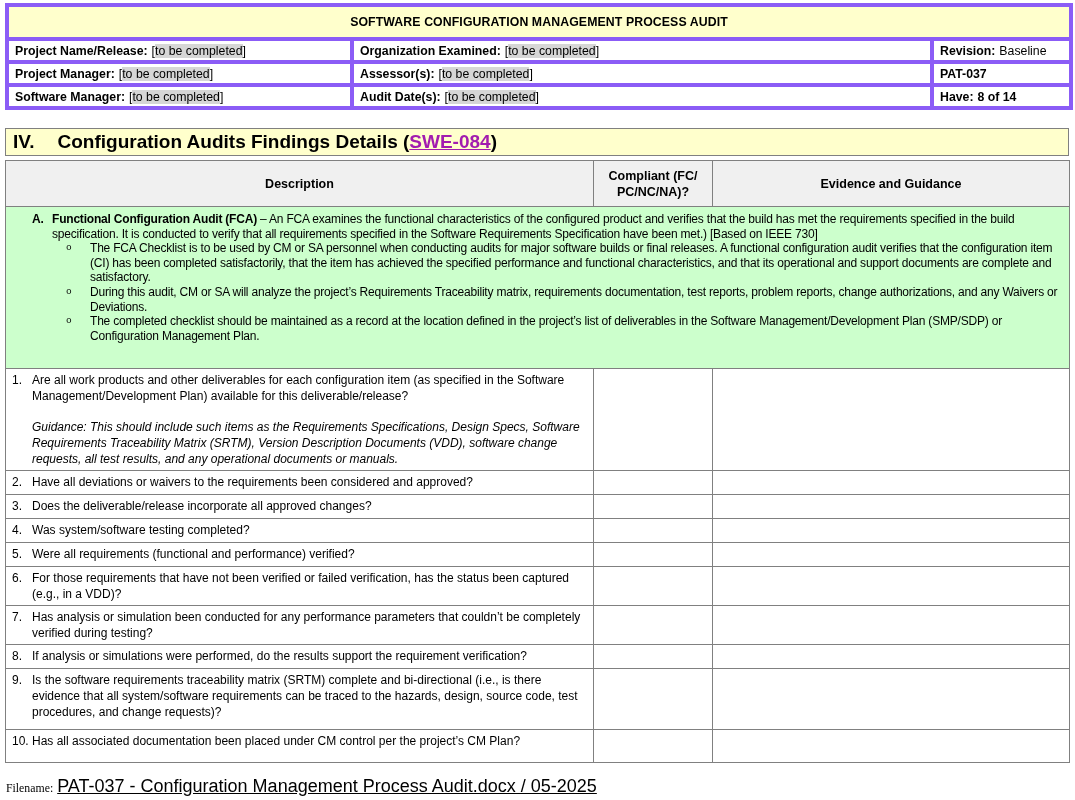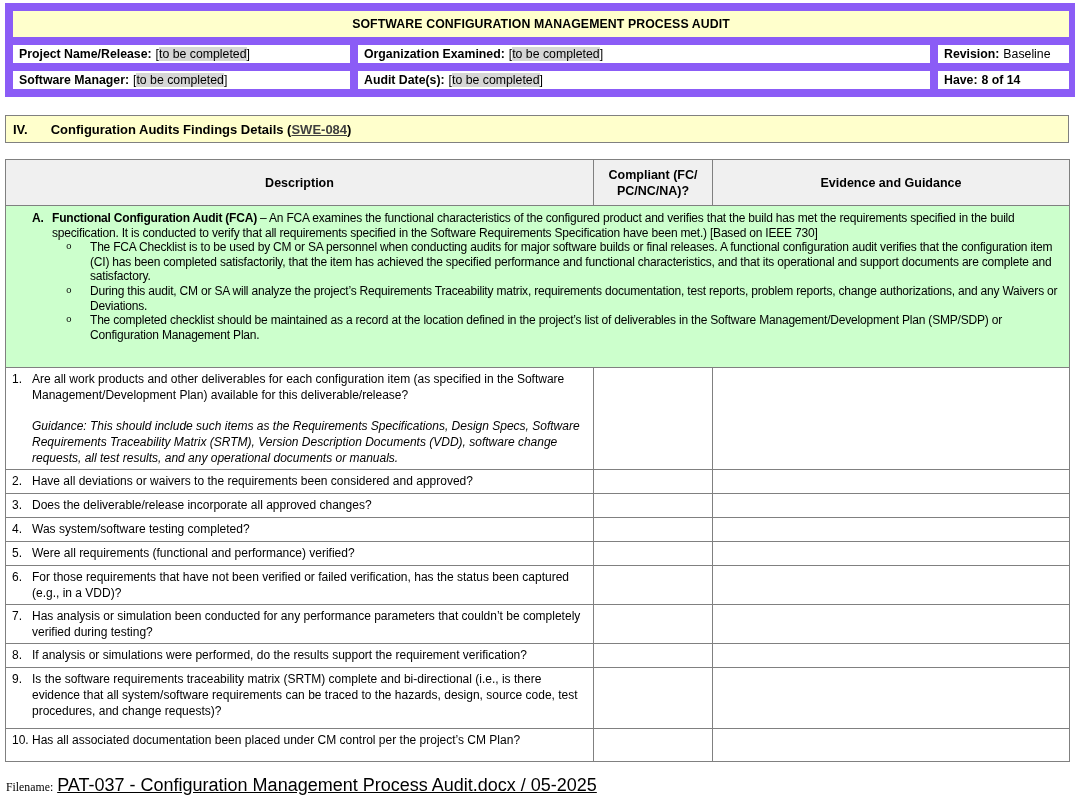--- a/index.html
+++ b/index.html
@@ -4,37 +4,37 @@
 <style>
   * { margin:0; padding:0; box-sizing:border-box; }
   html,body { background:#fff; }
   .page {
     position:relative; width:1075px; height:800px; background:#fff;
     font-family:"Liberation Sans", sans-serif; color:#000;
     padding:3px 6px 0 5px; overflow:hidden;
   }
   
   table.hdr { border-collapse:collapse; width:1064px; table-layout:fixed; }
-  table.hdr td { border:8px solid #8b5cf6; padding:2px 6px; font-size:12.3px; vertical-align:middle; }
+  table.hdr td { border:4px solid #8b5cf6; padding:2px 6px; font-size:12.3px; vertical-align:middle; }
   td.title-cell { background:#FFFFCC; text-align:center; font-weight:bold; font-size:15.5px; height:34px; letter-spacing:.1px; }
   .hdr .lbl { font-weight:bold; }
   .hdr td.c1, .hdr td.c2, .hdr td.c3 { height:23px; white-space:nowrap; overflow:hidden;margin-top:44px; }
   .hl { background:#D6D6D6; }
   .val { margin-left:4px; }
   .b { font-weight:bold; }
   
   .sec-bar {
     margin-top:18px; width:1064px; height:28px; background:#FFFFCC;
-    border:1px solid #808080; font-size:13px; font-weight:bold;
+    border:1px solid #808080; font-size:19px; font-weight:bold;
     display:flex; align-items:center; padding-left:7px;
   }
   .sec-num { margin-right:23px; }
-  a.swe-link { color:#404040; text-decoration:underline; font-weight:bold; cursor:pointer; }
-  
-  table.find { border-collapse:collapse; width:1064px; table-layout:fixed; margin-top:16px; }
+  a.swe-link { color:#a21caf; text-decoration:underline; font-weight:bold; cursor:pointer; }
+  
+  table.find { border-collapse:collapse; width:1064px; table-layout:fixed; margin-top:4px; }
   table.find td { border:1px solid #808080; vertical-align:top; font-size:12px; }
   tr.headrow td { background:#F0F0F0; font-weight:bold; font-size:12.5px; text-align:center; vertical-align:middle; height:46px; line-height:16px; }
   td.green {
     background:#CCFFCC; height:162px; padding:5px 6px 4px 4px;
     font-size:11px; letter-spacing:-0.2px; line-height:14.6px;
   }
   .apara { position:relative; padding-left:42px; }
   .alabel { position:absolute; left:22px; font-weight:bold; }
   .ahead { font-weight:bold; }
   .bullet { position:relative; padding-left:80px; }
@@ -74,20 +74,29 @@
       </td>
       <td class="c2">
         <span class="lbl">Organization Examined:</span><span class="val"><span>[</span><span class="hl">to be completed</span><span>]</span></span>
       </td>
       <td class="c3">
         <span class="lbl">Revision:</span><span class="val">Baseline</span>
       </td>
     </tr>
     <tr>
       <td class="c1">
+        <span class="lbl">Project Manager:</span><span class="val"><span>[</span><span class="hl">to be completed</span><span>]</span></span>
+      </td>
+      <td class="c2">
+        <span class="lbl">Assessor(s):</span><span class="val"><span>[</span><span class="hl">to be completed</span><span>]</span></span>
+      </td>
+      <td class="c3 b">PAT-037</td>
+    </tr>
+    <tr>
+      <td class="c1">
         <span class="lbl">Software Manager:</span><span class="val"><span>[</span><span class="hl">to be completed</span><span>]</span></span>
       </td>
       <td class="c2">
         <span class="lbl">Audit Date(s):</span><span class="val"><span>[</span><span class="hl">to be completed</span><span>]</span></span>
       </td>
       <td class="c3">
         <span class="lbl">Have:</span><span class="val b">8 of 14</span>
       </td>
     </tr>
   </tbody>

